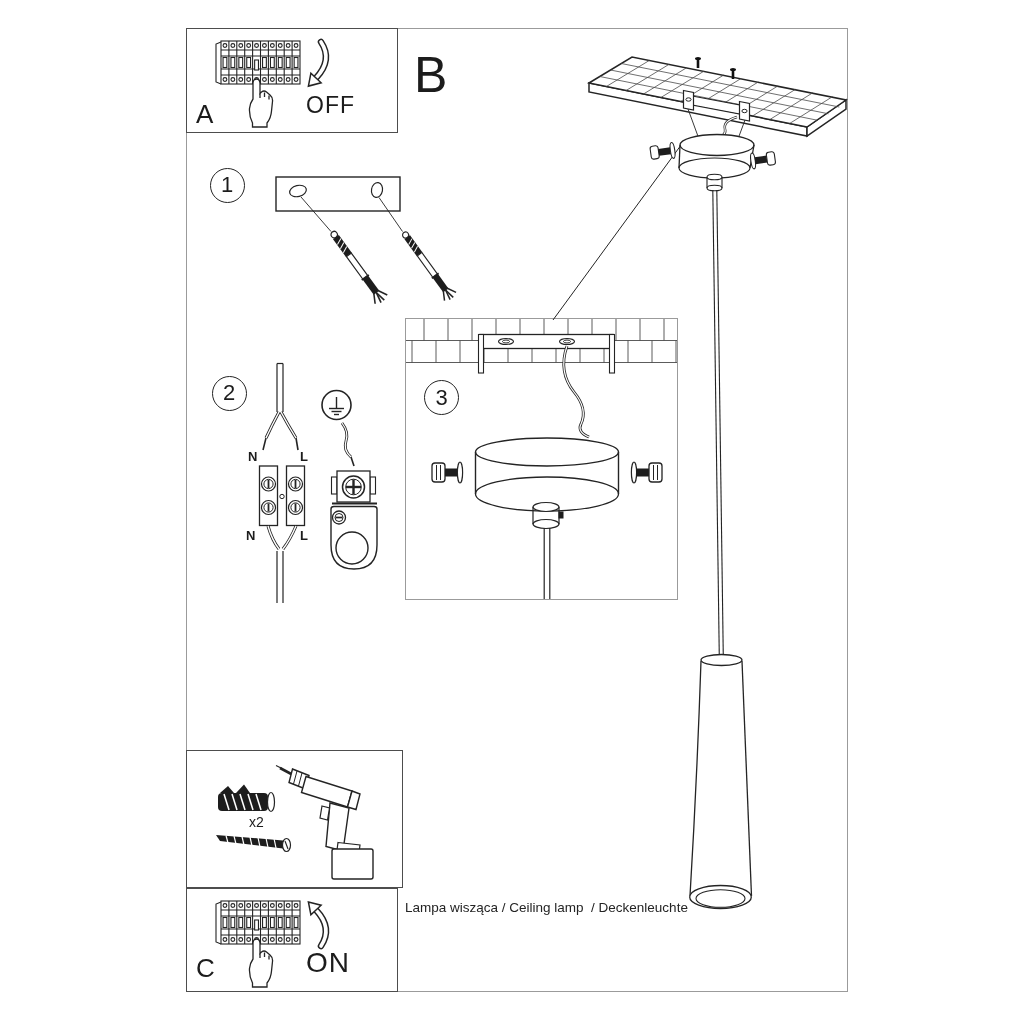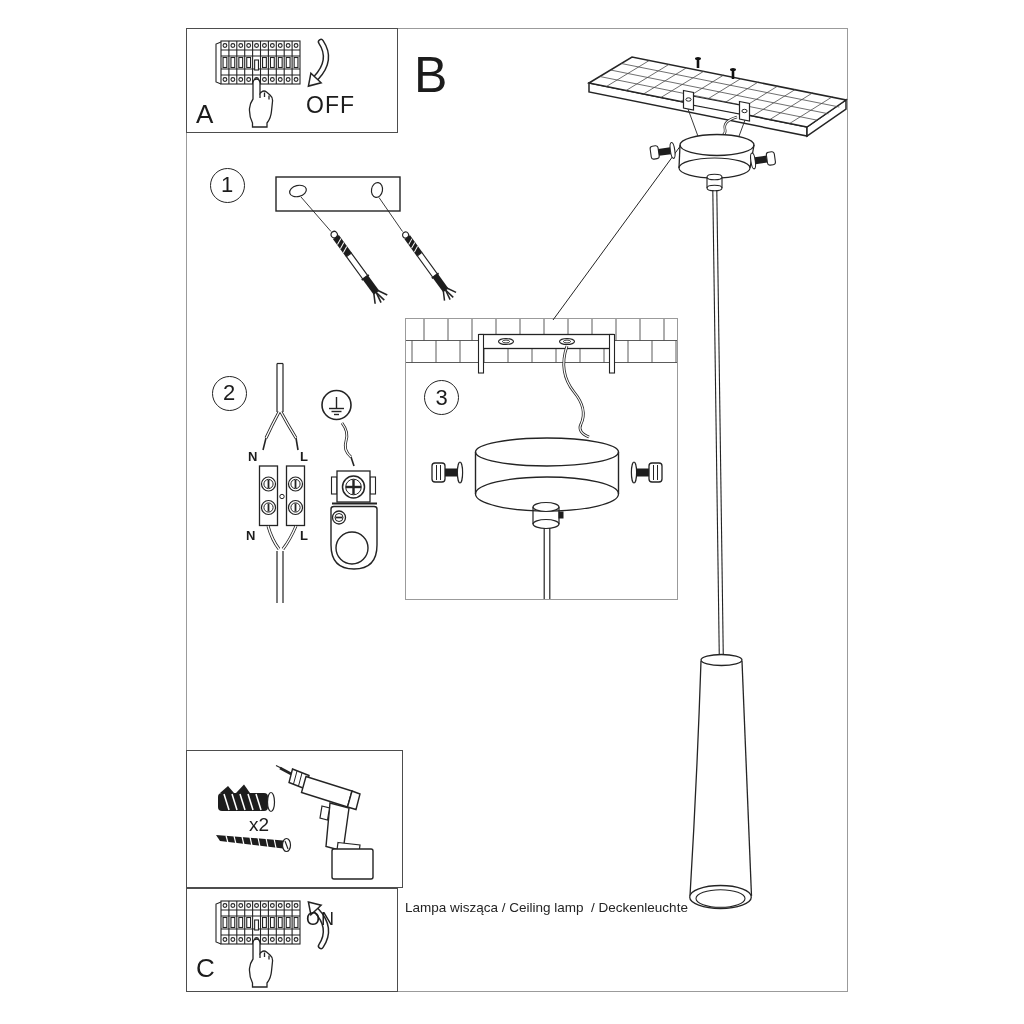--- a/index.html
+++ b/index.html
@@ -12,21 +12,21 @@
   #panel-c{left:186px;top:888px;width:212px;height:104px;border:1.5px solid #4d4d4d;}
   #panel-step3{left:405px;top:318px;width:273px;height:282px;border:1.2px solid #9b9b9b;}
   svg#art{position:absolute;left:0;top:0;}
   .t{position:absolute;white-space:pre;}
   .sec-label{font-size:26px;}
   .action-label{font-size:23px;letter-spacing:1px;}
   .big-letter{font-size:50px;}
   .circle-num{position:absolute;width:33px;height:33px;border:1.7px solid #242424;border-radius:50%;
               display:flex;align-items:center;justify-content:center;font-size:22px;background:#fff;}
   .wire-label{font-size:13px;font-weight:600;}
-  .qty{font-size:19px;}
+  .qty{font-size:14px;}
   .footer-line{font-size:13.5px;color:#242424;}
 </style>
 </head>
 <body>
 
 <div id="stage">
 
   <div class="frame" id="page-frame"></div>
   <div class="frame" id="panel-a"></div>
   <div class="frame" id="panel-tools"></div>
@@ -412,16 +412,16 @@
     </div>
 
   <span class="t wire-label" style="left:248px;top:449px;">N</span>
   <span class="t wire-label" style="left:300px;top:449px;">L</span>
   <span class="t wire-label" style="left:246px;top:528px;">N</span>
   <span class="t wire-label" style="left:300px;top:528px;">L</span>
 
   <span class="t qty" style="left:249px;top:814px;">x2</span>
 
   <span class="t sec-label" style="left:196px;top:953px;">C</span>
-  <span class="t action-label" style="left:306px;top:909px;font-size:18px;">ON</span>
+  <span class="t action-label" style="left:306px;top:947px;font-size:28px;">ON</span>
 
   <span class="t footer-line" style="left:405px;top:900px;">Lampa wisząca / Ceiling lamp  / Deckenleuchte</span>
 </div>
 
 </body></html>

